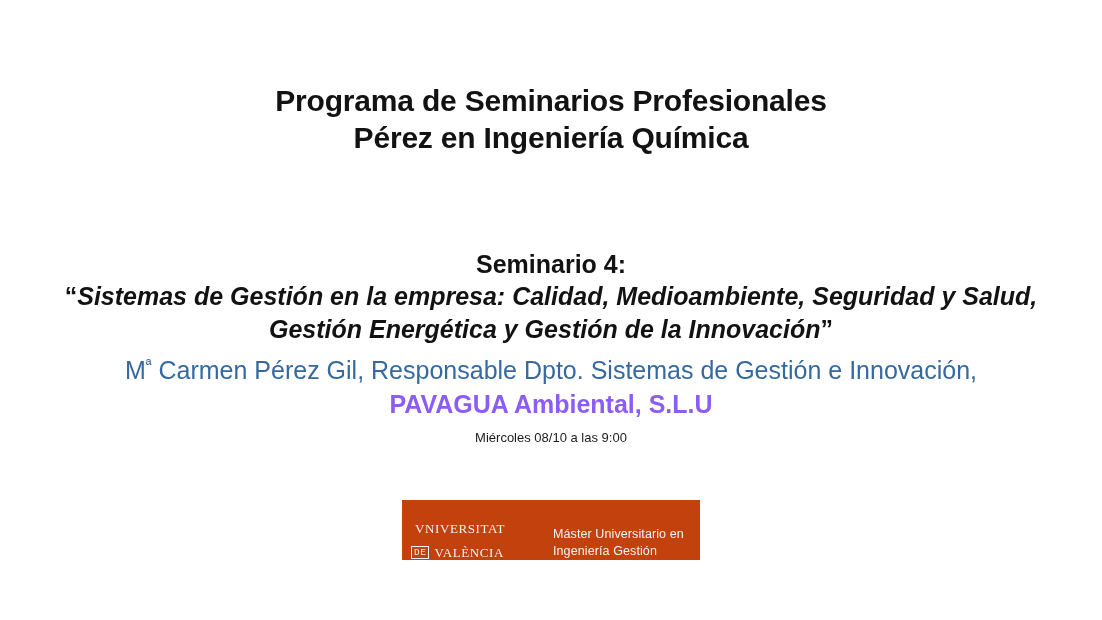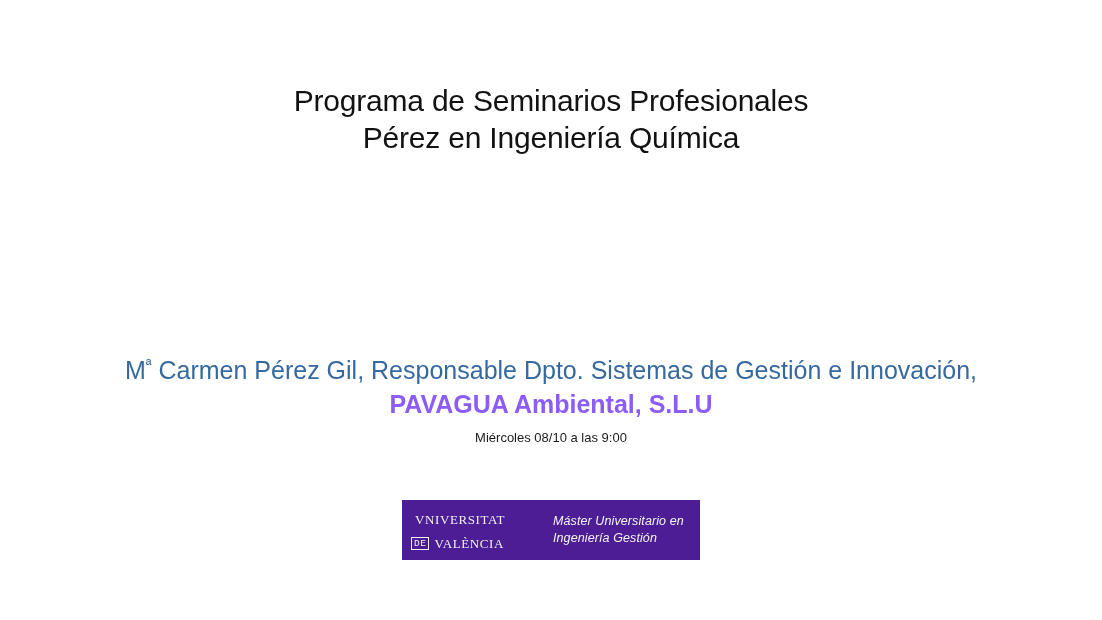--- a/index.html
+++ b/index.html
@@ -25,21 +25,21 @@
 
   
   .program-heading {
     position: absolute;
     top: 82px;
     left: 0;
     width: 1102px;
     text-align: center;
   }
   .program-heading .hline {
-    font-weight: normal;
+    font-weight: bold;
     font-size: 30px;
     line-height: 37px;
     letter-spacing: -0.2px;
     color: #121212;
     white-space: nowrap;
     text-align: center;
   }
 
   
   .seminar-block {
@@ -101,23 +101,23 @@
     margin-top: 7px;
   }
 
   
   .logo-banner {
     position: absolute;
     top: 500px;
     left: 402px;
     width: 298px;
     height: 60px;
-    background: #4c1d95;
+    background: #c2410c;
     display: flex;
-    align-items: center;
+    align-items: flex-end;
     box-sizing: border-box;
     padding: 0 0 0 9px;
   }
   .uv-logo {
     font-family: "Liberation Serif", serif;
     color: #f2f2f2;
     line-height: 1;
     flex: 0 0 auto;
     width: 124px;
   }
@@ -155,37 +155,40 @@
     flex: 0 0 auto;
     width: 18px;
   }
   .program-name {
     flex: 1 1 auto;
     color: #f4f4f4;
     font-size: 12.5px;
     line-height: 17px;
     font-weight: normal;
     letter-spacing: 0.1px;
-    font-style: italic;
   }
   .program-name span {
     display: block;
     white-space: nowrap;
   }
 </style>
 </head>
 <body>
 
 <div class="slide">
 
   <div class="program-heading">
     <div class="hline">Programa de Seminarios Profesionales</div>
     <div class="hline">Pérez en Ingeniería Química</div>
   </div>
 
+  <div class="seminar-block">
+    <div class="seminar-label">Seminario 4:</div>
+    <div class="seminar-title"><span class="q">“</span><span>Sistemas de Gestión en la empresa: Calidad, Medioambiente,</span> <span>Seguridad y Salud, Gestión Energética y Gestión de la Innovación</span><span class="q">”</span></div>
+  </div>
 
   <div class="speaker-block">
     <div class="speaker-name"><span>M</span><span class="ord">ª</span><span> Carmen Pérez Gil, Responsable Dpto. Sistemas de Gestión e</span> <span>Innovación,</span></div>
     <div class="speaker-company">PAVAGUA Ambiental, S.L.U</div>
     <div class="session-datetime">Miércoles 08/10 a las 9:00</div>
   </div>
 
   <div class="logo-banner">
     <div class="uv-logo">
       <span class="uv-line1">Vniversitat</span>

